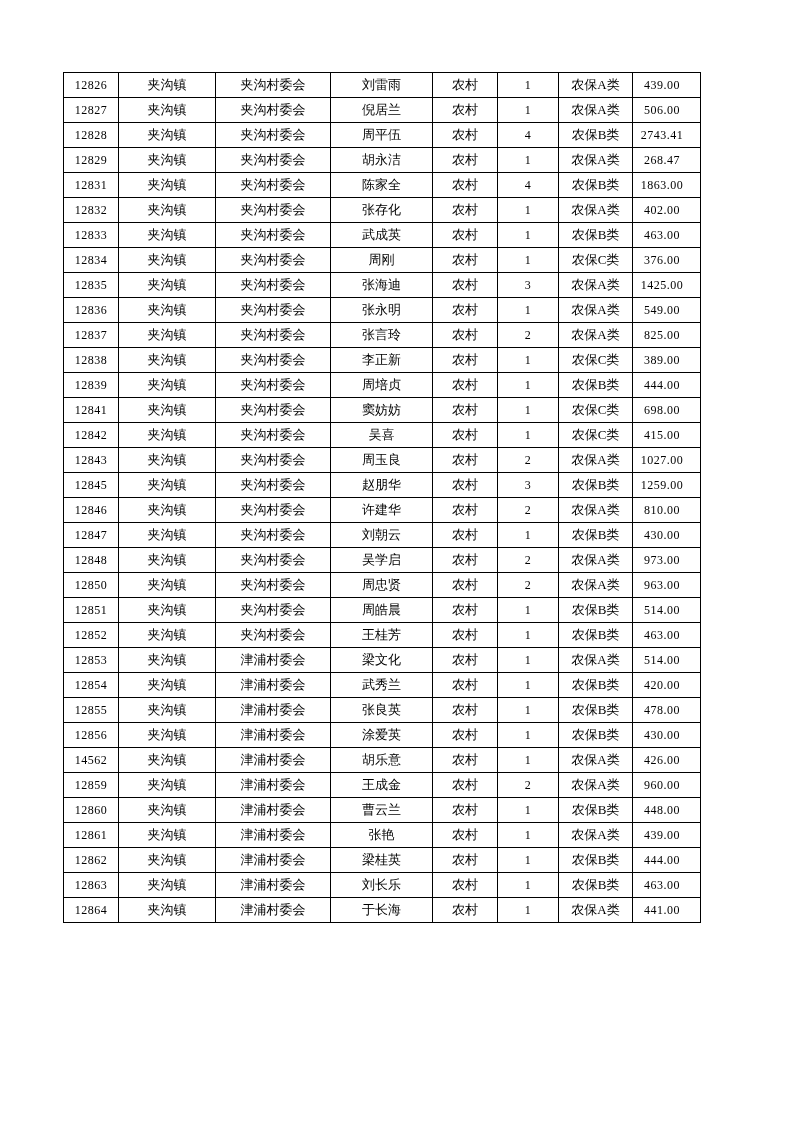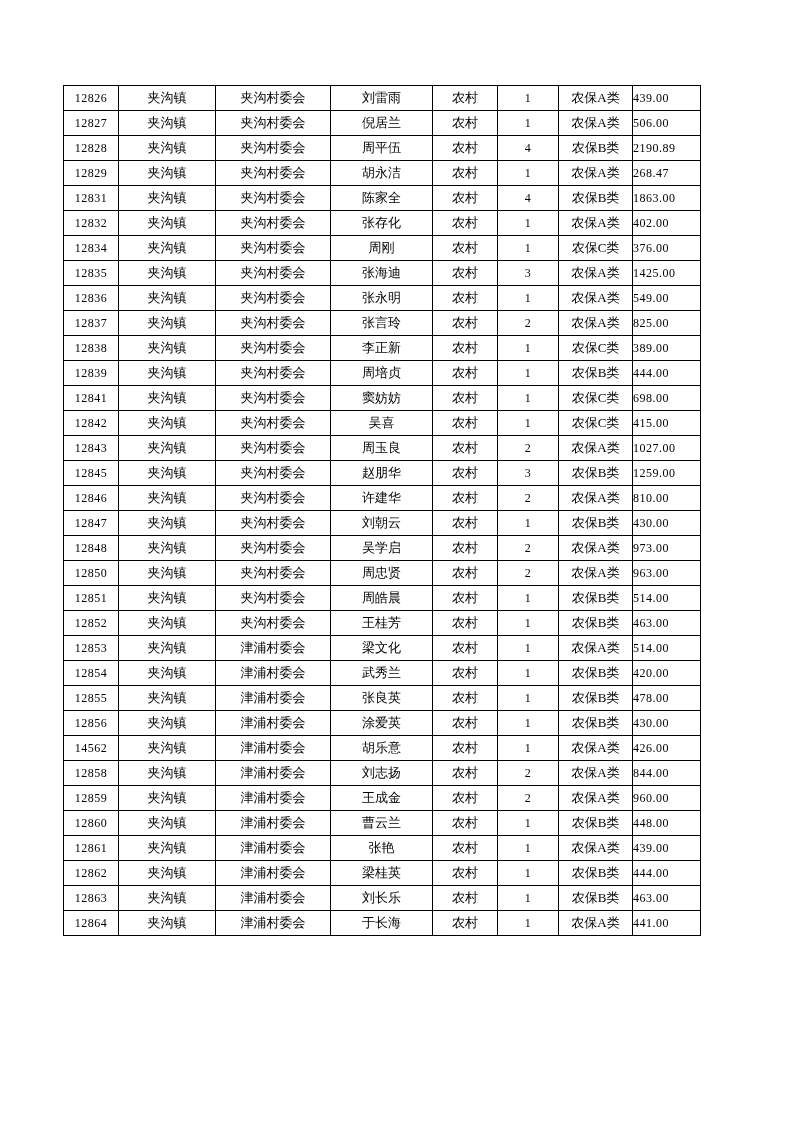--- a/index.html
+++ b/index.html
@@ -16,36 +16,36 @@
   .page {
     position: relative;
     width: 794px;
     height: 1122px;
     background: #ffffff;
     overflow: hidden;
   }
   table.grid {
     position: absolute;
     left: 63px;
-    top: 85px;
+    top: 72px;
     border-collapse: collapse;
     table-layout: fixed;
   }
   table.grid td {
     border: 1px solid #000000;
     height: 24px;
     font-size: 13px;
     line-height: 24px;
     text-align: center;
     white-space: nowrap;
     overflow: hidden;
     padding: 0;
   }
   table.grid td.amount {
-    text-align: left;
+    text-align: center;
     padding-right: 9px;
   }
   table.grid td.num {
     font-size: 12px;
     letter-spacing: 0.5px;
   }
 </style>
 </head>
 <body>
 
@@ -83,21 +83,21 @@
           <td class="amount num">506.00</td>
         </tr>
         <tr>
           <td class="num">12828</td>
           <td>夹沟镇</td>
           <td>夹沟村委会</td>
           <td>周平伍</td>
           <td>农村</td>
           <td class="num">4</td>
           <td>农保B类</td>
-          <td class="amount num">2190.89</td>
+          <td class="amount num">2743.41</td>
         </tr>
         <tr>
           <td class="num">12829</td>
           <td>夹沟镇</td>
           <td>夹沟村委会</td>
           <td>胡永洁</td>
           <td>农村</td>
           <td class="num">1</td>
           <td>农保A类</td>
           <td class="amount num">268.47</td>
@@ -114,20 +114,30 @@
         </tr>
         <tr>
           <td class="num">12832</td>
           <td>夹沟镇</td>
           <td>夹沟村委会</td>
           <td>张存化</td>
           <td>农村</td>
           <td class="num">1</td>
           <td>农保A类</td>
           <td class="amount num">402.00</td>
+        </tr>
+        <tr>
+          <td class="num">12833</td>
+          <td>夹沟镇</td>
+          <td>夹沟村委会</td>
+          <td>武成英</td>
+          <td>农村</td>
+          <td class="num">1</td>
+          <td>农保B类</td>
+          <td class="amount num">463.00</td>
         </tr>
         <tr>
           <td class="num">12834</td>
           <td>夹沟镇</td>
           <td>夹沟村委会</td>
           <td>周刚</td>
           <td>农村</td>
           <td class="num">1</td>
           <td>农保C类</td>
           <td class="amount num">376.00</td>
@@ -324,30 +334,20 @@
         </tr>
         <tr>
           <td class="num">14562</td>
           <td>夹沟镇</td>
           <td>津浦村委会</td>
           <td>胡乐意</td>
           <td>农村</td>
           <td class="num">1</td>
           <td>农保A类</td>
           <td class="amount num">426.00</td>
-        </tr>
-        <tr>
-          <td class="num">12858</td>
-          <td>夹沟镇</td>
-          <td>津浦村委会</td>
-          <td>刘志扬</td>
-          <td>农村</td>
-          <td class="num">2</td>
-          <td>农保A类</td>
-          <td class="amount num">844.00</td>
         </tr>
         <tr>
           <td class="num">12859</td>
           <td>夹沟镇</td>
           <td>津浦村委会</td>
           <td>王成金</td>
           <td>农村</td>
           <td class="num">2</td>
           <td>农保A类</td>
           <td class="amount num">960.00</td>

